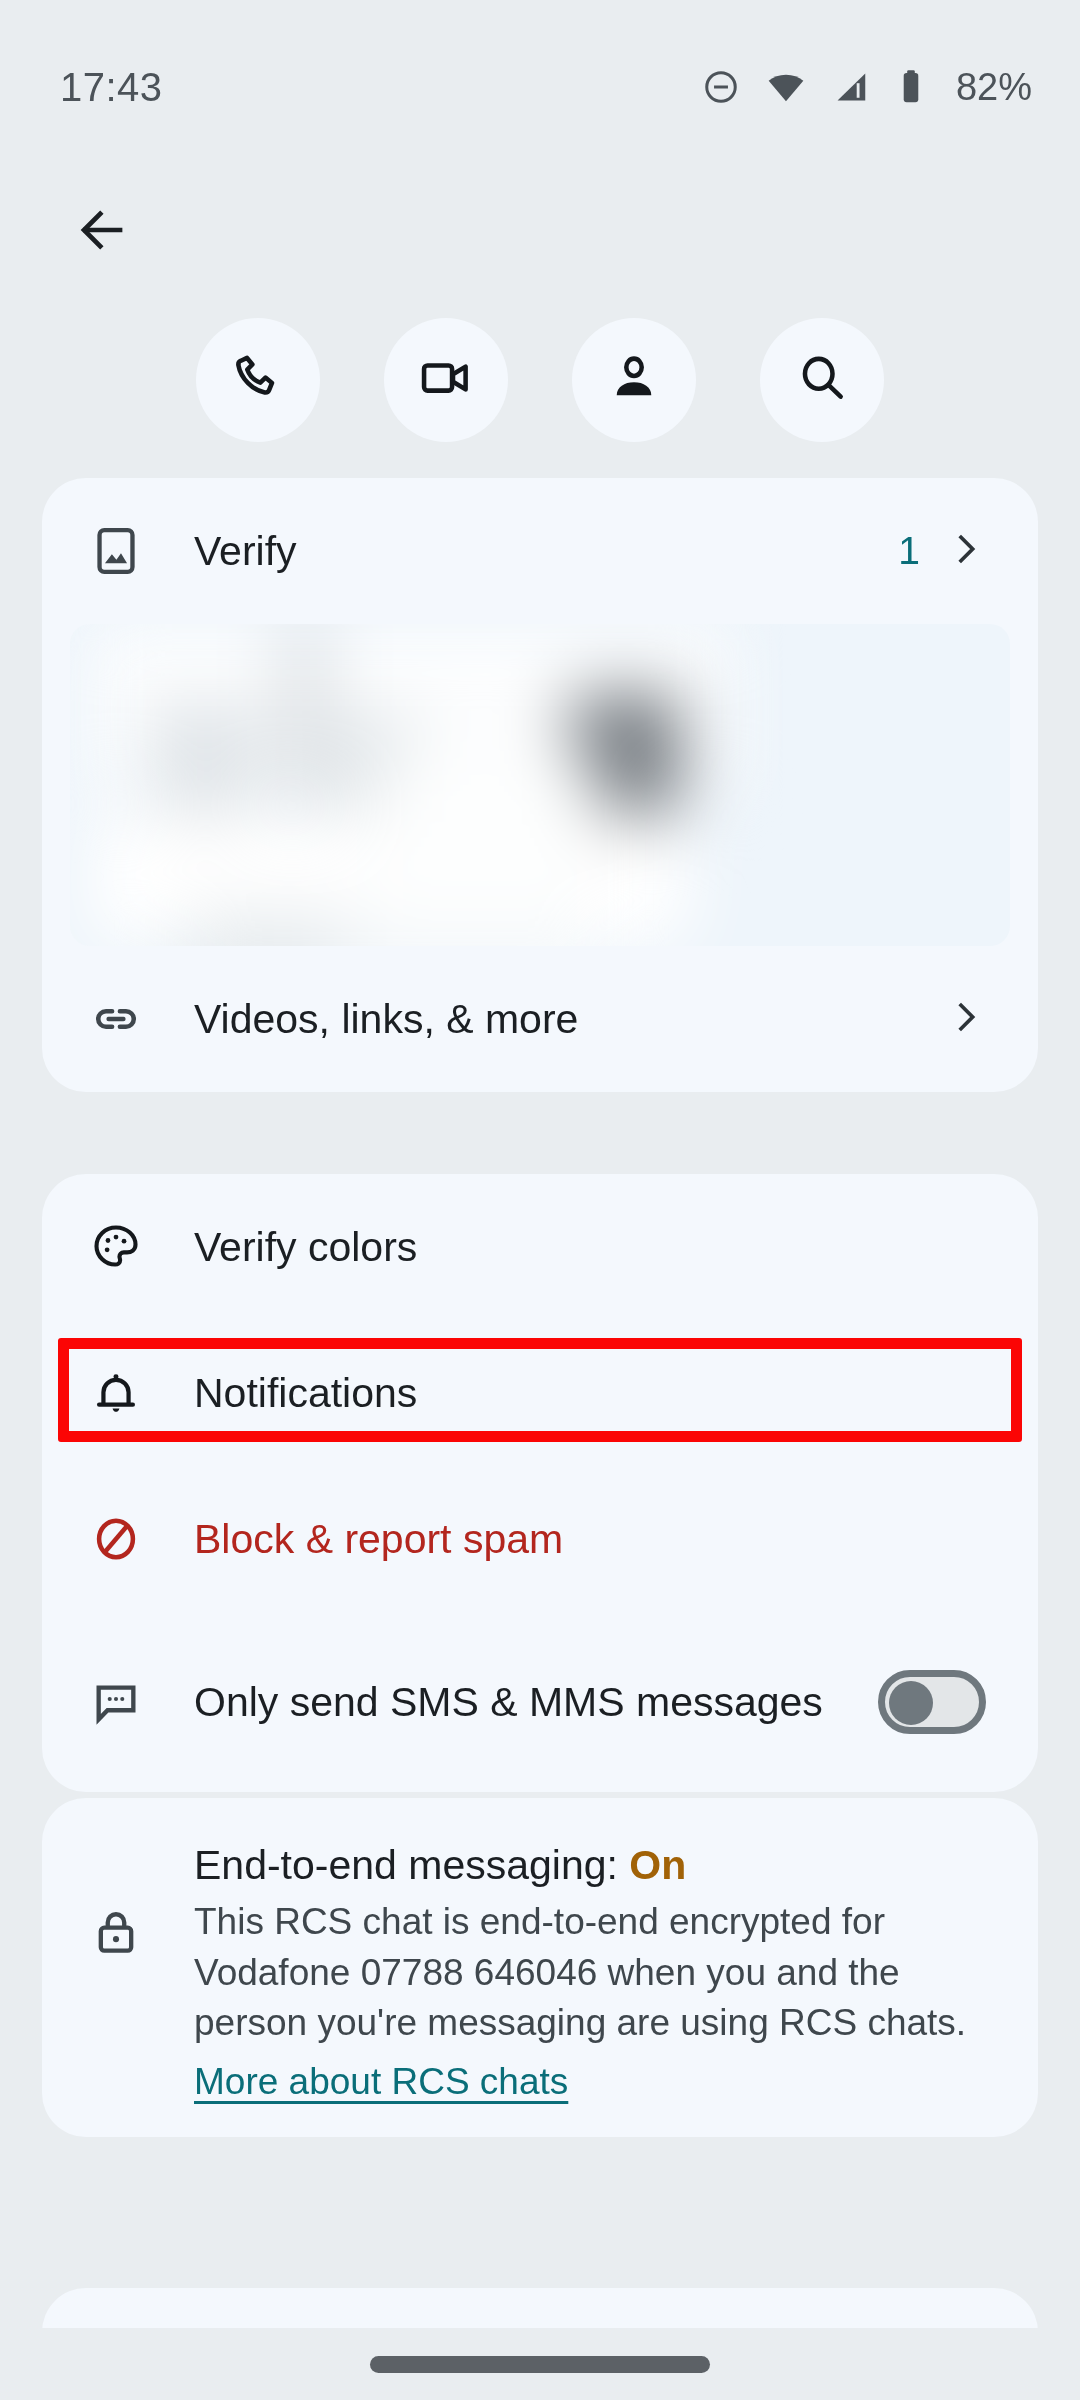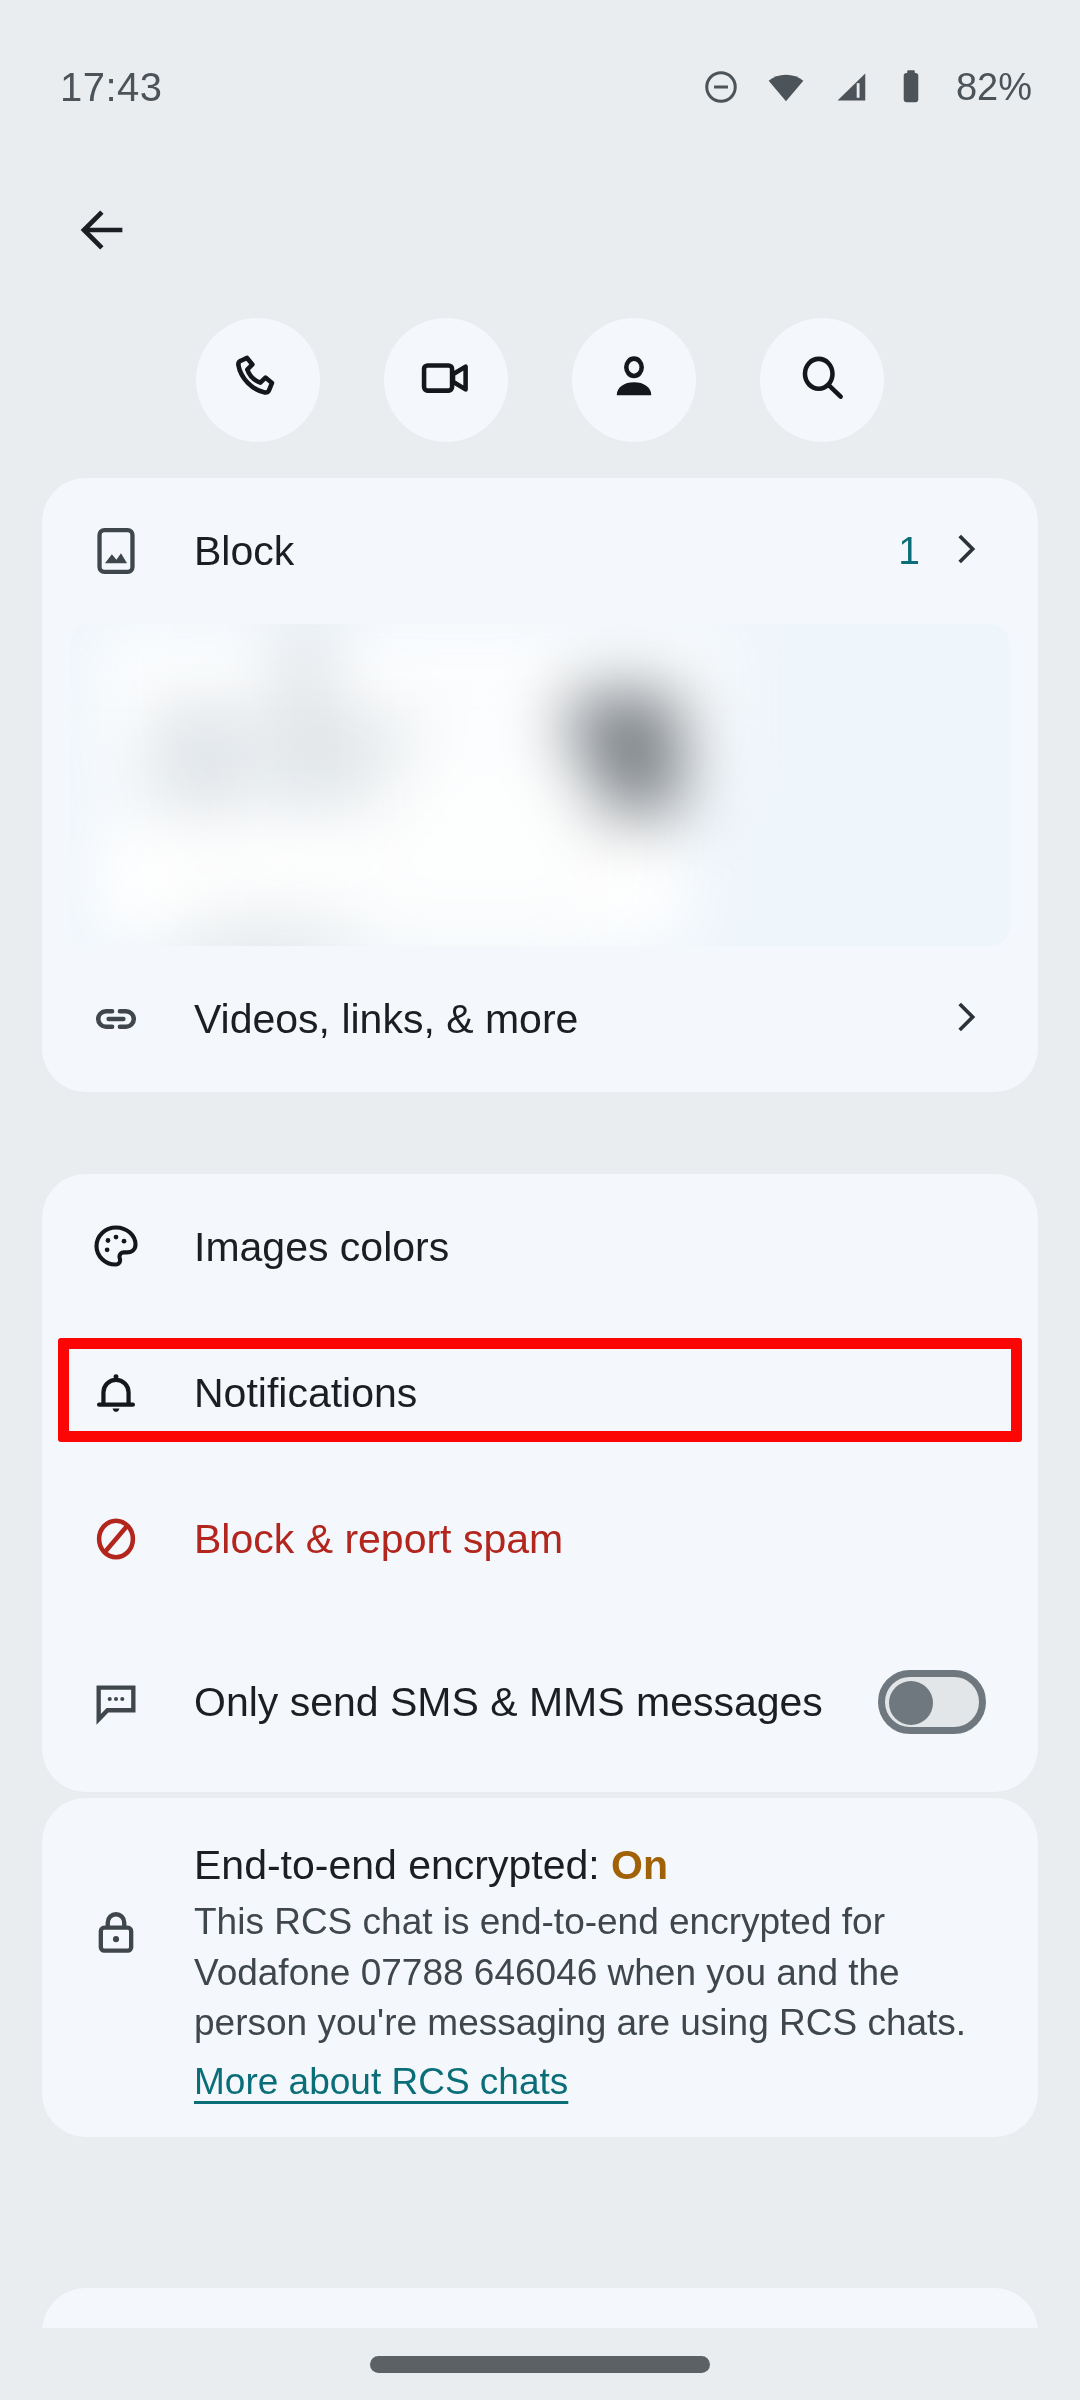--- a/index.html
+++ b/index.html
@@ -332,21 +332,21 @@
 
   <div class="card" id="card-media">
 
     <div class="row">
       <div class="row-icon">
         <svg width="52" height="52" viewBox="0 0 24 24" fill="none" stroke="#3f474d" stroke-width="2">
           <rect x="4.4" y="2.4" width="15.2" height="19.2" rx="2.2"></rect>
           <path d="M6.9 17.6l3.2-4.1 2.1 2.5 2.1-3 2.8 4.6H6.9z" fill="#3f474d" stroke="none"></path>
         </svg>
       </div>
-      <div class="row-label">Block</div>
+      <div class="row-label">Verify</div>
       <div class="row-right">
         <span class="count-badge">1</span>
         <span>
           <svg width="40" height="40" viewBox="0 0 24 24" fill="none" stroke="#2c3338" stroke-width="2.2" stroke-linecap="square">
             <polyline points="9,5 16,12 9,19"></polyline>
           </svg>
         </span>
       </div>
     </div>
 
@@ -388,21 +388,21 @@
     <div class="row">
       <div class="row-icon">
         <svg width="52" height="52" viewBox="0 0 24 24" fill="none" stroke="#14181c" stroke-width="1.9">
           <path d="M12 3c5 0 9 3.6 9 7.9 0 2.5-2 3.6-3.9 3.6h-1.5c-1.3 0-2 .9-2 1.9 0 .6.3 1 .3 1.7 0 1.2-1 2-2.3 2C7.2 20.1 3 16.3 3 11.6 3 6.8 7 3 12 3z"></path>
           <circle cx="8.3" cy="9" r="1.1" fill="#14181c" stroke="none"></circle>
           <circle cx="12" cy="7.4" r="1.1" fill="#14181c" stroke="none"></circle>
           <circle cx="15.7" cy="9.3" r="1.1" fill="#14181c" stroke="none"></circle>
           <circle cx="7.9" cy="13.3" r="1.1" fill="#14181c" stroke="none"></circle>
         </svg>
       </div>
-      <div class="row-label">Images colors</div>
+      <div class="row-label">Verify colors</div>
     </div>
 
     <div class="row">
       <div class="row-icon">
         <svg width="52" height="52" viewBox="0 0 24 24" fill="none" stroke="#14181c" stroke-width="1.95">
           <path d="M6.2 17.3v-5.6c0-3.2 2.6-5.8 5.8-5.8s5.8 2.6 5.8 5.8v5.6"></path>
           <line x1="4.2" y1="17.4" x2="19.8" y2="17.4" stroke-linecap="round"></line>
           <circle cx="12" cy="4.5" r="1.15" fill="#14181c" stroke="none"></circle>
           <path d="M10.4 19.1h3.2c-.3 1-.9 1.6-1.6 1.6s-1.3-.6-1.6-1.6z" fill="#14181c" stroke="none"></path>
         </svg>
@@ -442,21 +442,21 @@
 
     <div class="enc-row">
       <div class="enc-icon">
         <svg width="52" height="52" viewBox="0 0 24 24" fill="none" stroke="#3f474d" stroke-width="2">
           <rect x="5" y="10" width="14" height="10.6" rx="1.6"></rect>
           <path d="M8.2 10V7.6a3.8 3.8 0 0 1 7.6 0V10"></path>
           <circle cx="12" cy="15.3" r="1.4" fill="#3f474d" stroke="none"></circle>
         </svg>
       </div>
       <div class="enc-body">
-        <div class="enc-title"><span>End-to-end encrypted: </span><span class="enc-on">On</span></div>
+        <div class="enc-title"><span>End-to-end messaging: </span><span class="enc-on">On</span></div>
         <div class="enc-desc">This RCS chat is end-to-end encrypted for Vodafone 07788 646046 when you and the person you're messaging are using RCS chats.</div>
         <span class="enc-link">More about RCS chats</span>
       </div>
     </div>
 
   </div>
 
   <div class="card" id="card-partial">
     <div class="partial-hint"></div>
   </div>

